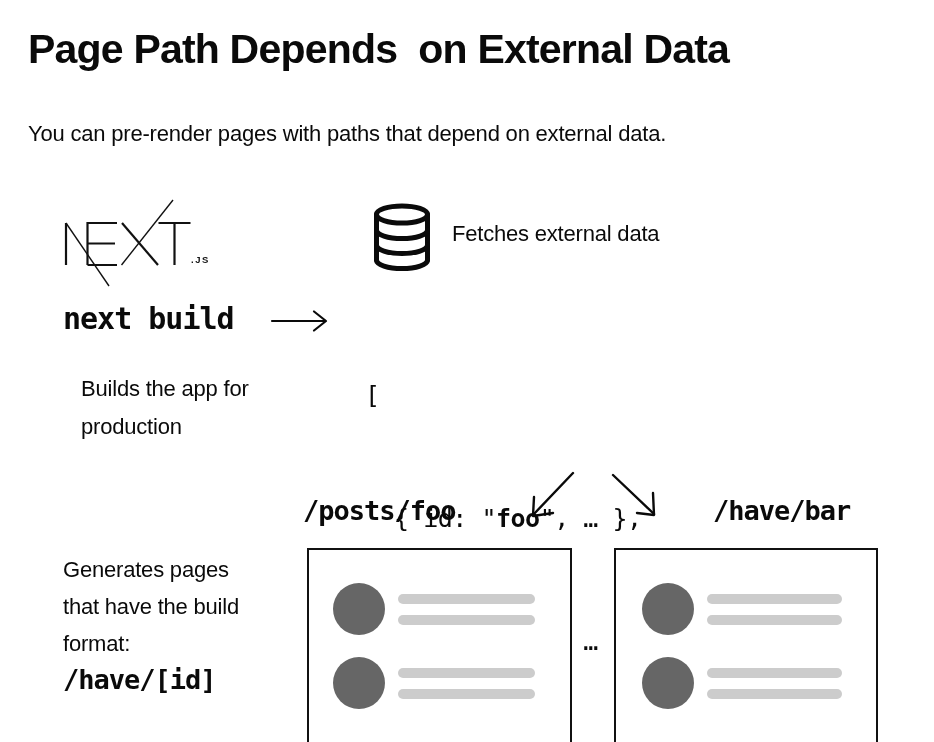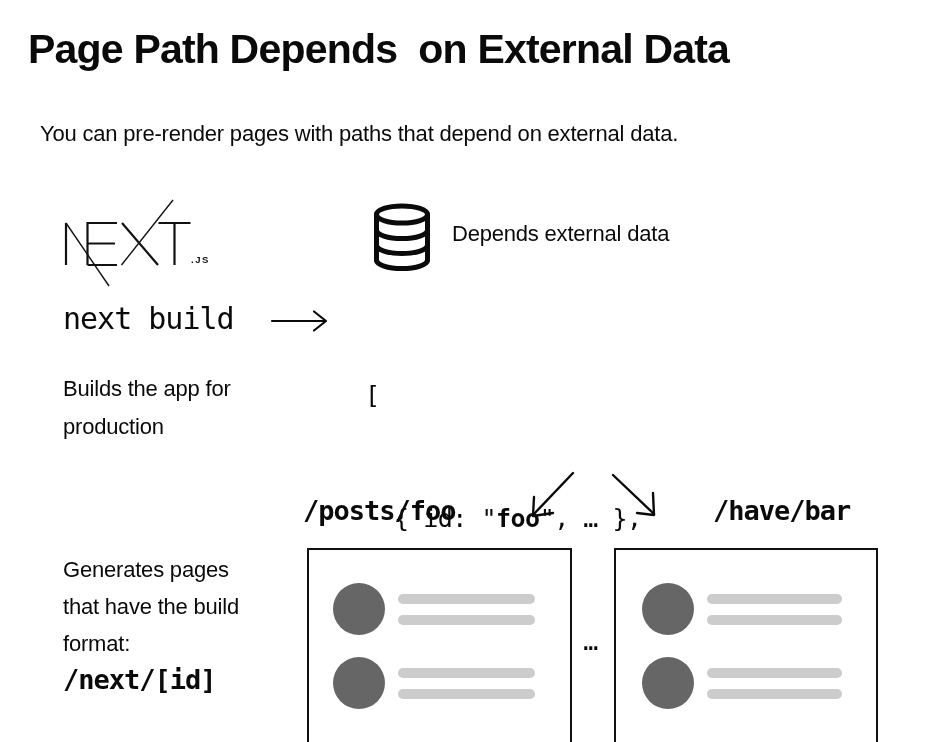--- a/index.html
+++ b/index.html
@@ -8,36 +8,36 @@
     font-family:"Liberation Sans",sans-serif;color:#0a0a0a;position:relative;
   }
   .abs{position:absolute;}
   .pre{white-space:pre;}
   .pre-line{white-space:pre-line;}
 
   .title{
     left:28px;top:26px;font-size:41px;font-weight:bold;
     letter-spacing:-0.8px;white-space:pre;
   }
-  .subtitle{left:28px;top:121px;font-size:22px;letter-spacing:-0.2px;margin-left:12px;}
+  .subtitle{left:28px;top:121px;font-size:22px;letter-spacing:-0.2px;}
 
   .logo-svg{left:55px;top:185px;}
   .logo-svg path,.logo-svg line{stroke:#111;fill:none;}
 
   .db-svg{left:372px;top:203px;}
   .fetch-label{left:452px;top:221px;font-size:22px;letter-spacing:-0.2px;}
 
   .mono{font-family:"DejaVu Sans Mono","Liberation Mono",monospace;}
-  .next-build{left:63px;top:301px;font-size:30px;font-weight:normal;letter-spacing:-1px;}
+  .next-build{left:63px;top:301px;font-size:30px;font-weight:bold;letter-spacing:-1px;}
   .arrow-right-svg{left:270px;top:306px;}
 
   .code{left:365px;top:293px;font-size:25px;line-height:41px;letter-spacing:-0.5px;}
   .code .b{font-weight:bold;}
 
-  .builds-label{left:63px;top:370px;font-size:22px;line-height:38px;letter-spacing:-0.2px;}
+  .builds-label{left:81px;top:370px;font-size:22px;line-height:38px;letter-spacing:-0.2px;}
 
   .fan-arrows-svg{left:525px;top:465px;}
 
   .posts-label{top:495px;font-size:27px;font-weight:bold;letter-spacing:-1px;}
   .posts-foo{left:303px;}
   .posts-bar{left:713px;}
 
   .generates-label{left:63px;top:551px;font-size:22px;line-height:37px;letter-spacing:-0.2px;}
   .path-format{left:63px;top:664px;font-size:27px;font-weight:bold;letter-spacing:-1px;}
 
@@ -77,21 +77,21 @@
 <svg class="abs db-svg" width="60" height="70" viewBox="0 0 60 70">
   <g fill="none" stroke="#0a0a0a" stroke-width="5" stroke-linecap="round">
     <ellipse cx="30" cy="11.5" rx="25.5" ry="8.5"></ellipse>
     <path d="M4.5 11.5 V57"></path>
     <path d="M55.5 11.5 V57"></path>
     <path d="M4.5 27 a25.5 8.5 0 0 0 51 0"></path>
     <path d="M4.5 42 a25.5 8.5 0 0 0 51 0"></path>
     <path d="M4.5 57 a25.5 8.5 0 0 0 51 0"></path>
   </g>
 </svg>
-<div class="abs fetch-label">Depends external data</div>
+<div class="abs fetch-label">Fetches external data</div>
 
 <div class="abs mono next-build">next build</div>
 <svg class="abs arrow-right-svg" width="62" height="30" viewBox="0 0 62 30">
   <g fill="none" stroke="#0a0a0a" stroke-width="2.2" stroke-linecap="round" stroke-linejoin="round">
     <path d="M2 15 H55"></path>
     <path d="M44 5.5 L56 15 L44 24.5"></path>
   </g>
 </svg>
 
 <div class="abs mono code pre">
@@ -116,21 +116,21 @@
     </g>
   </g>
 </svg>
 
 <div class="abs mono posts-label posts-foo">/posts/foo</div>
 <div class="abs mono posts-label posts-bar">/have/bar</div>
 
 <div class="abs generates-label pre-line">Generates pages
 that have the build
 format:</div>
-<div class="abs mono path-format">/next/[id]</div>
+<div class="abs mono path-format">/have/[id]</div>
 
 <div class="abs page-box left">
   <div class="mock-item">
     <div class="mock-avatar"></div>
     <div class="mock-lines">
       <div class="mock-line"></div>
       <div class="mock-line"></div>
     </div>
   </div>
   <div class="mock-item">

